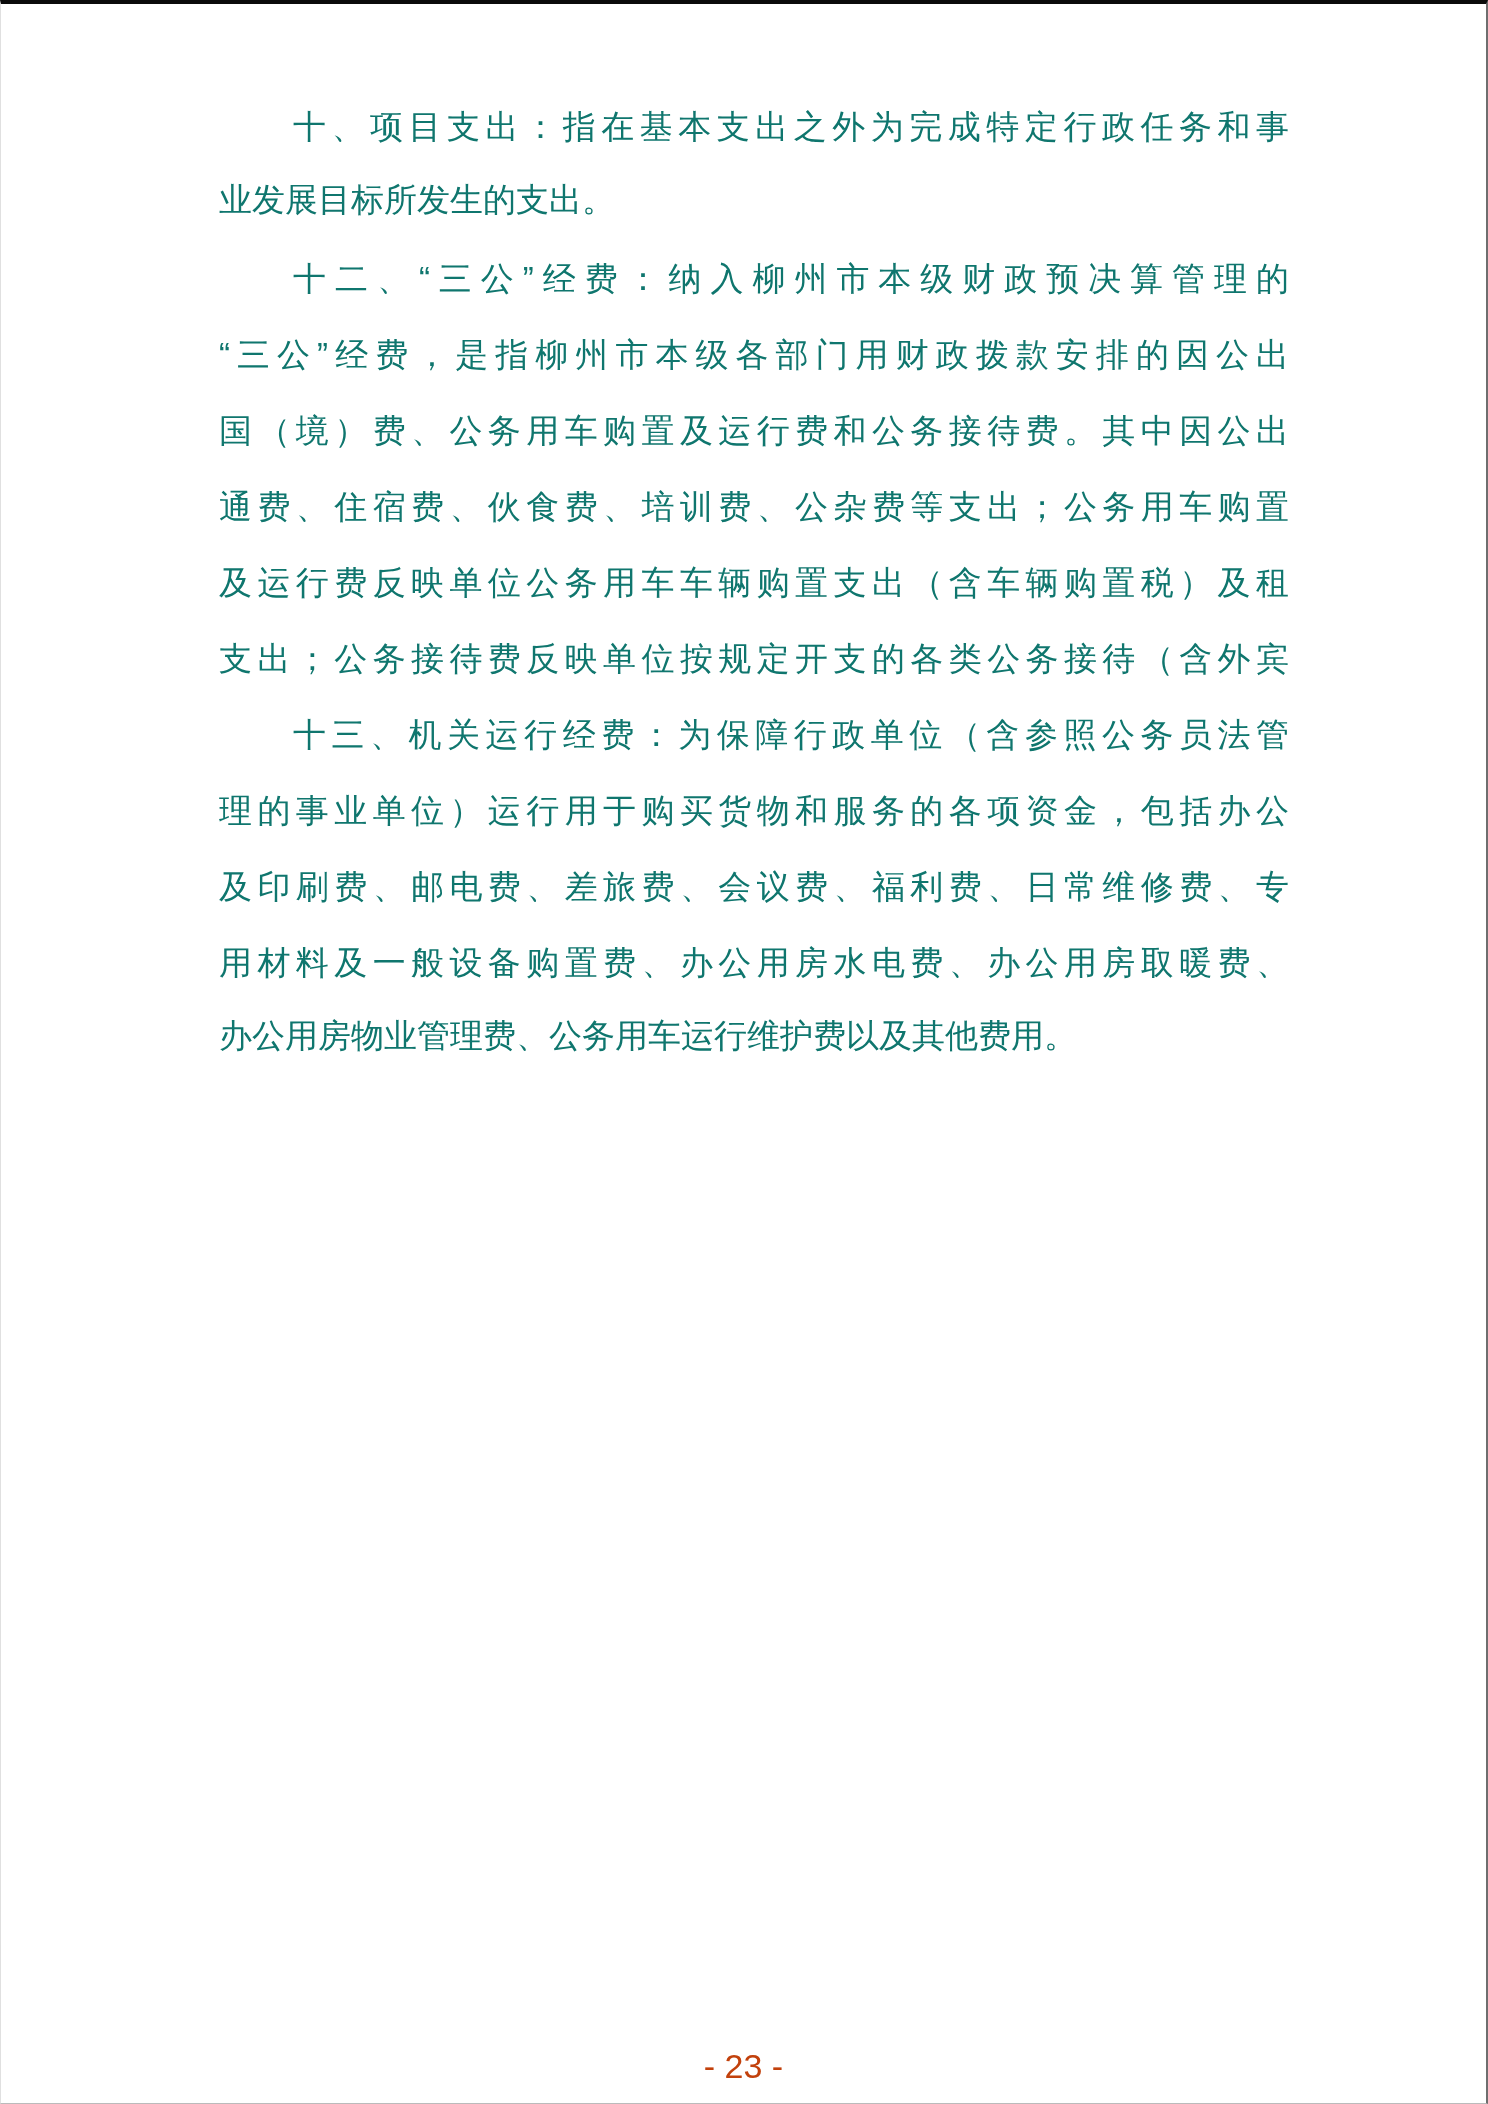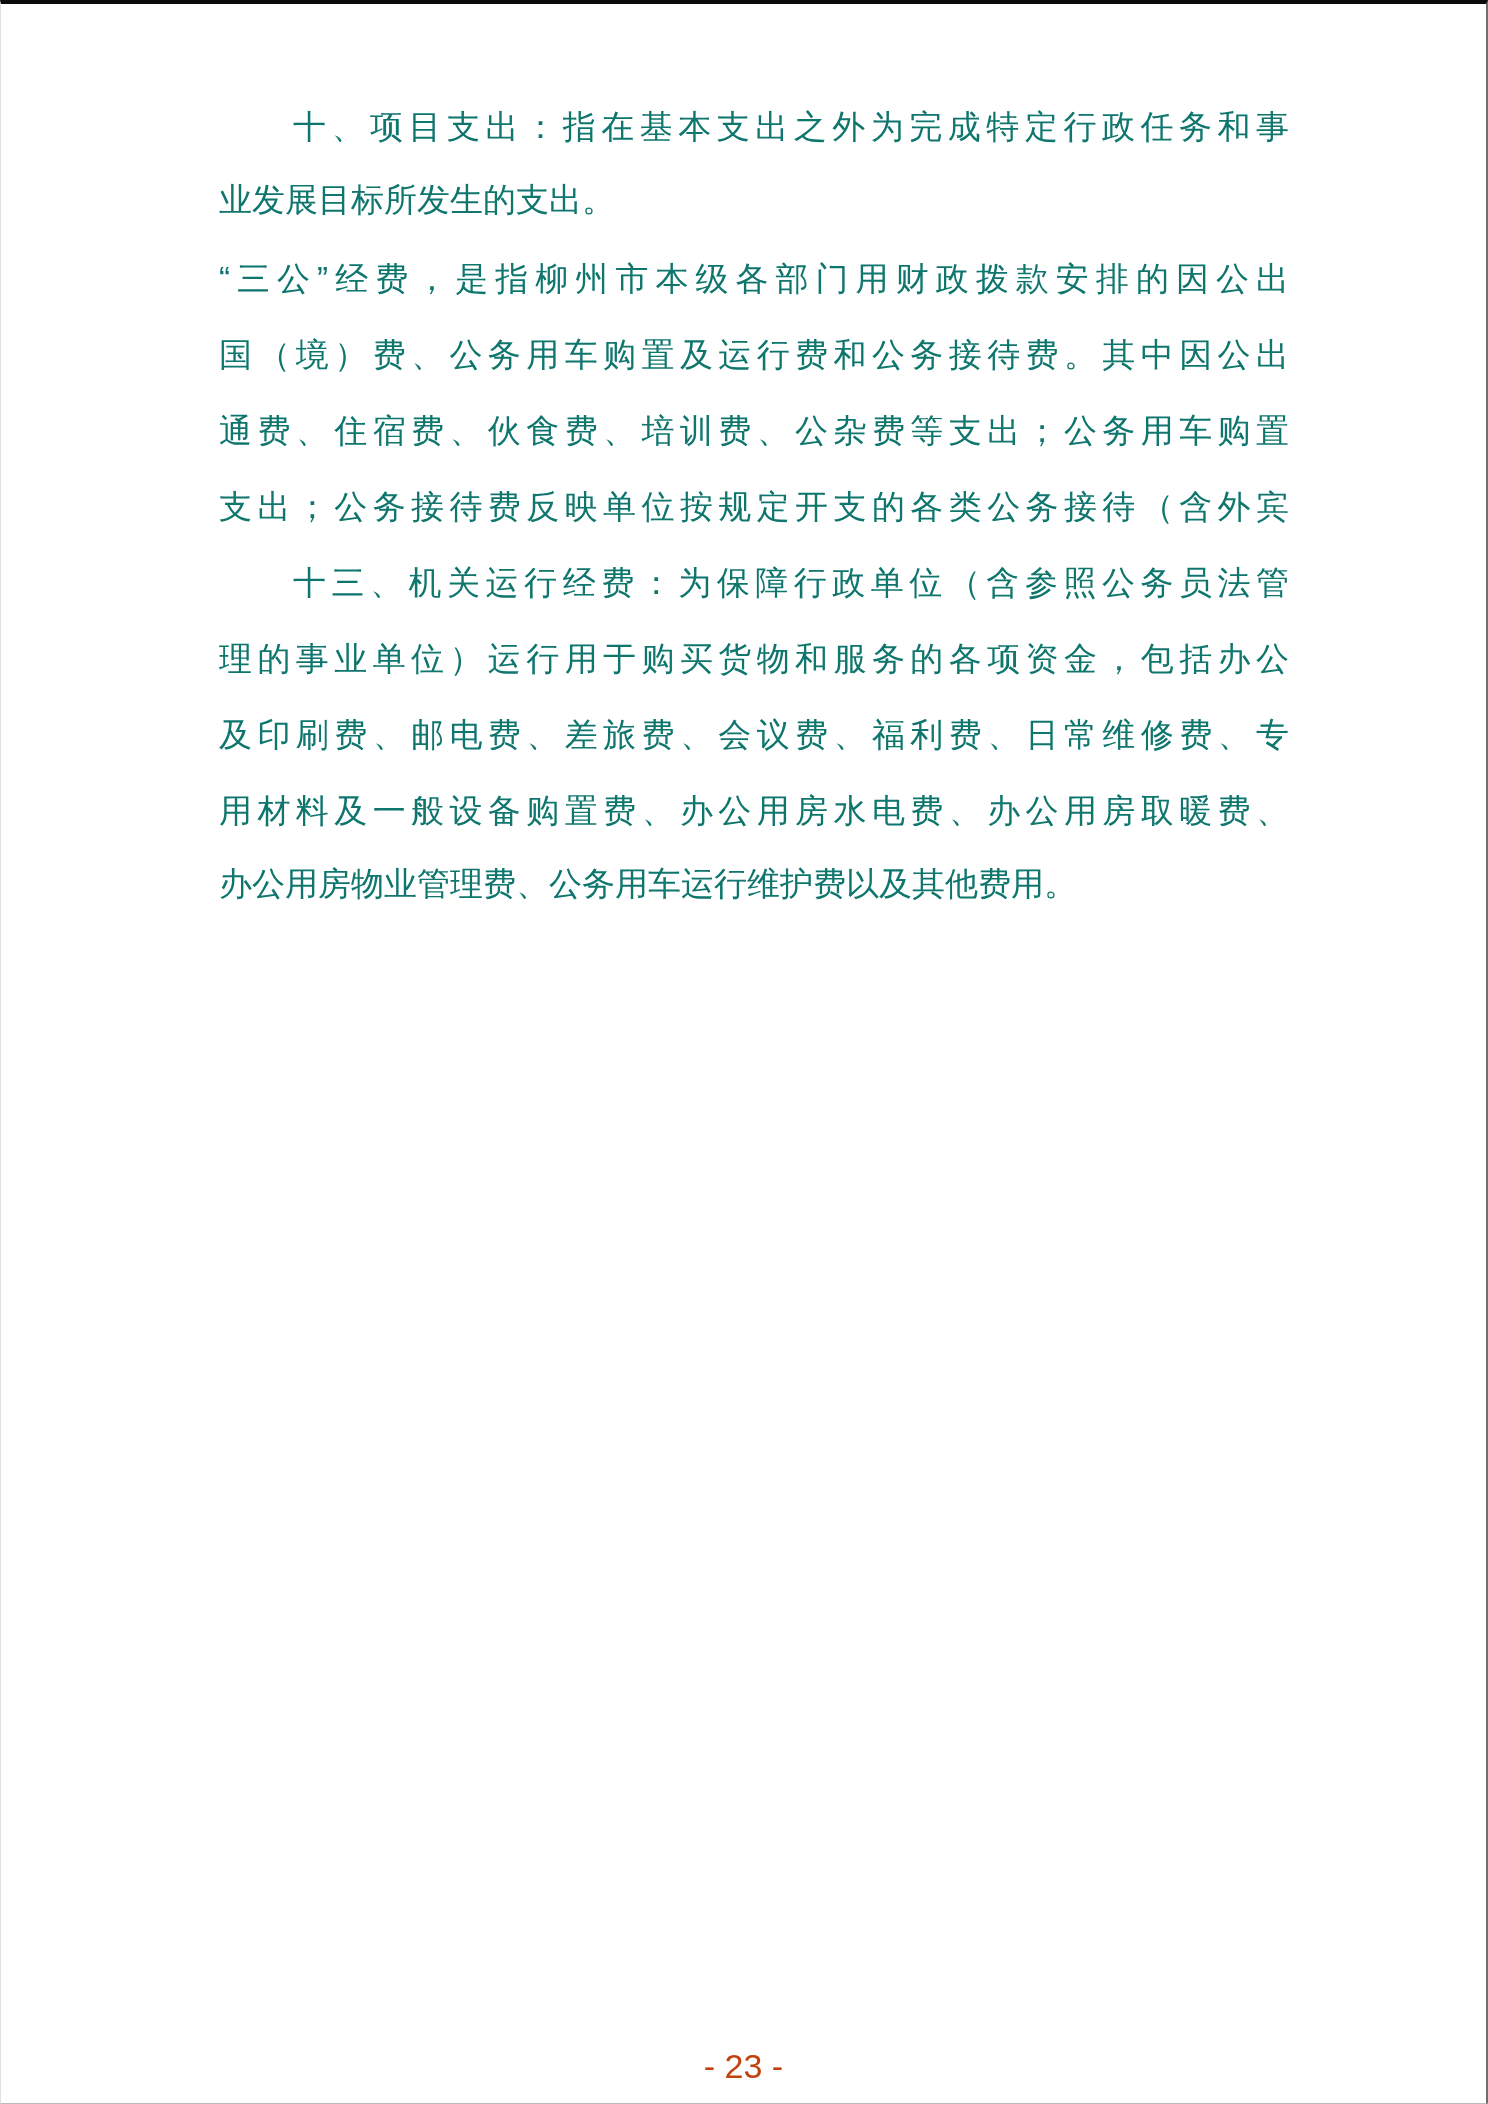--- a/index.html
+++ b/index.html
@@ -69,23 +69,25 @@
 
   <div class="content">
 
     <div class="para">
       <div class="line indent">十、项目支出：指在基本支出之外为完成特定行政任务和事</div>
       <div class="line plast">业发展目标所发生的支出。</div>
     </div>
 
 
     <div class="para">
+      <div class="line indent">十二、“三公”经费：纳入柳州市本级财政预决算管理的</div>
       <div class="line">“三公”经费，是指柳州市本级各部门用财政拨款安排的因公出</div>
       <div class="line">国（境）费、公务用车购置及运行费和公务接待费。其中因公出</div>
       <div class="line">通费、住宿费、伙食费、培训费、公杂费等支出；公务用车购置</div>
+      <div class="line">及运行费反映单位公务用车车辆购置支出（含车辆购置税）及租</div>
       <div class="line">支出；公务接待费反映单位按规定开支的各类公务接待（含外宾</div>
     </div>
 
     <div class="para">
       <div class="line indent">十三、机关运行经费：为保障行政单位（含参照公务员法管</div>
       <div class="line">理的事业单位）运行用于购买货物和服务的各项资金，包括办公</div>
       <div class="line">及印刷费、邮电费、差旅费、会议费、福利费、日常维修费、专</div>
       <div class="line">用材料及一般设备购置费、办公用房水电费、办公用房取暖费、</div>
       <div class="line plast">办公用房物业管理费、公务用车运行维护费以及其他费用。</div>
     </div>

